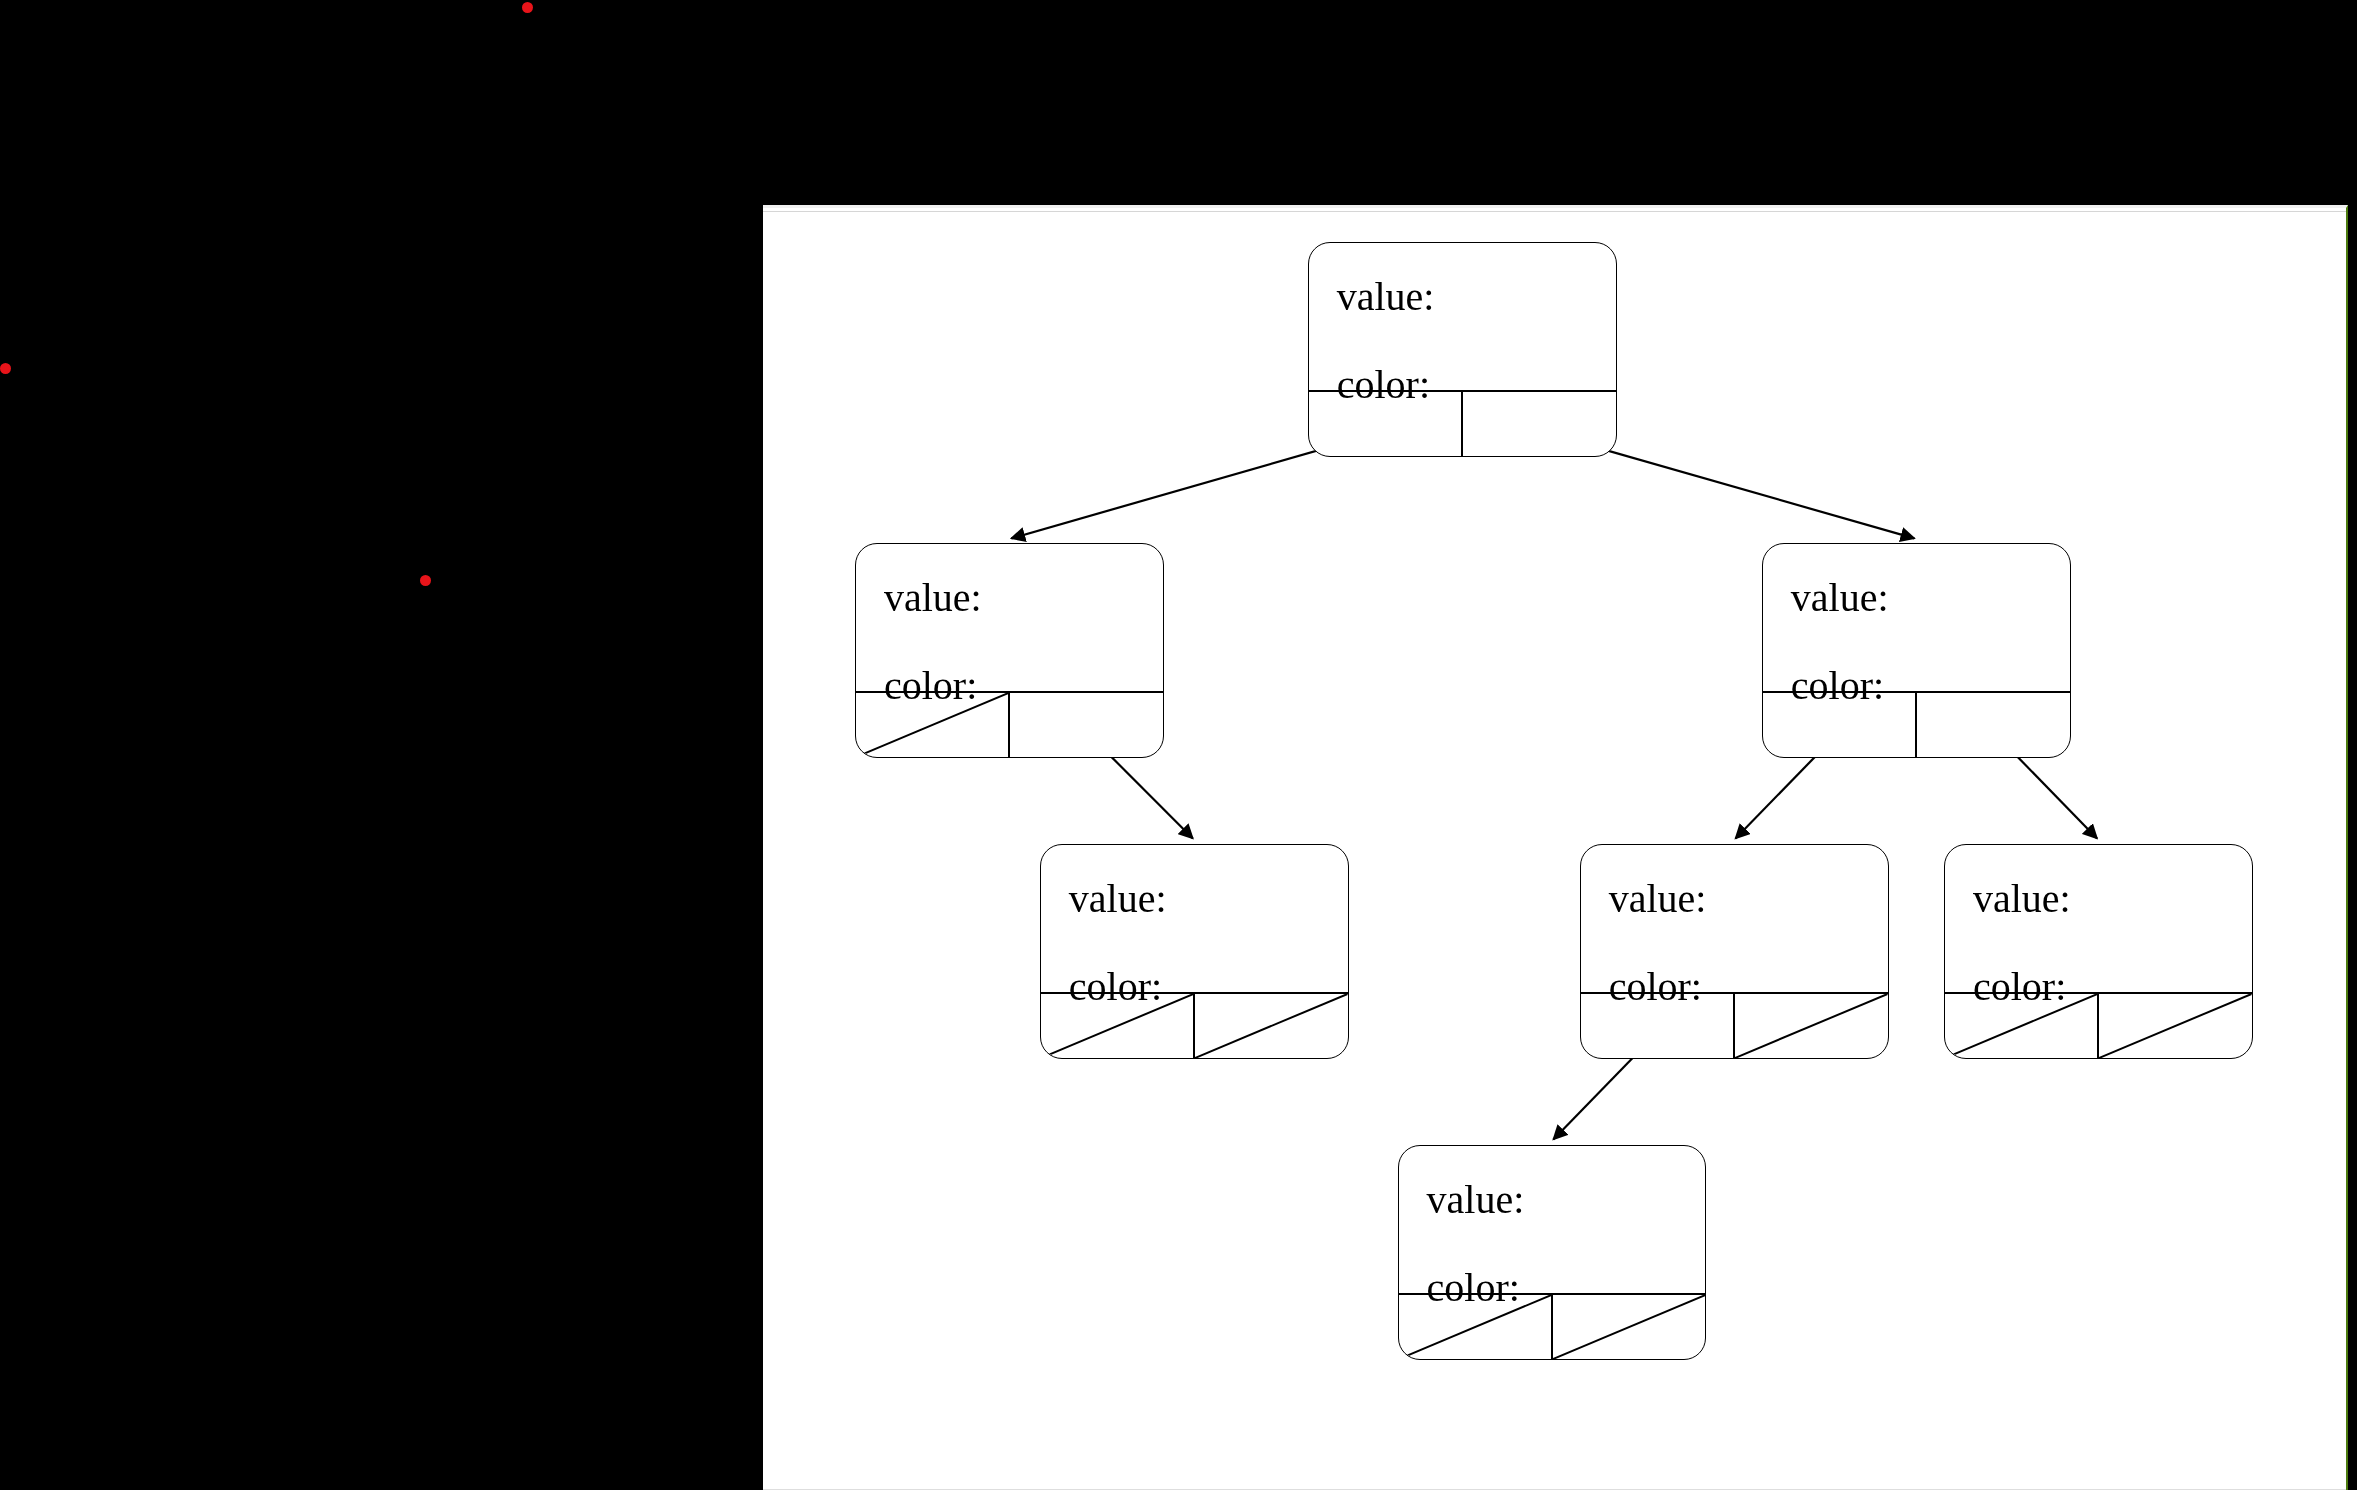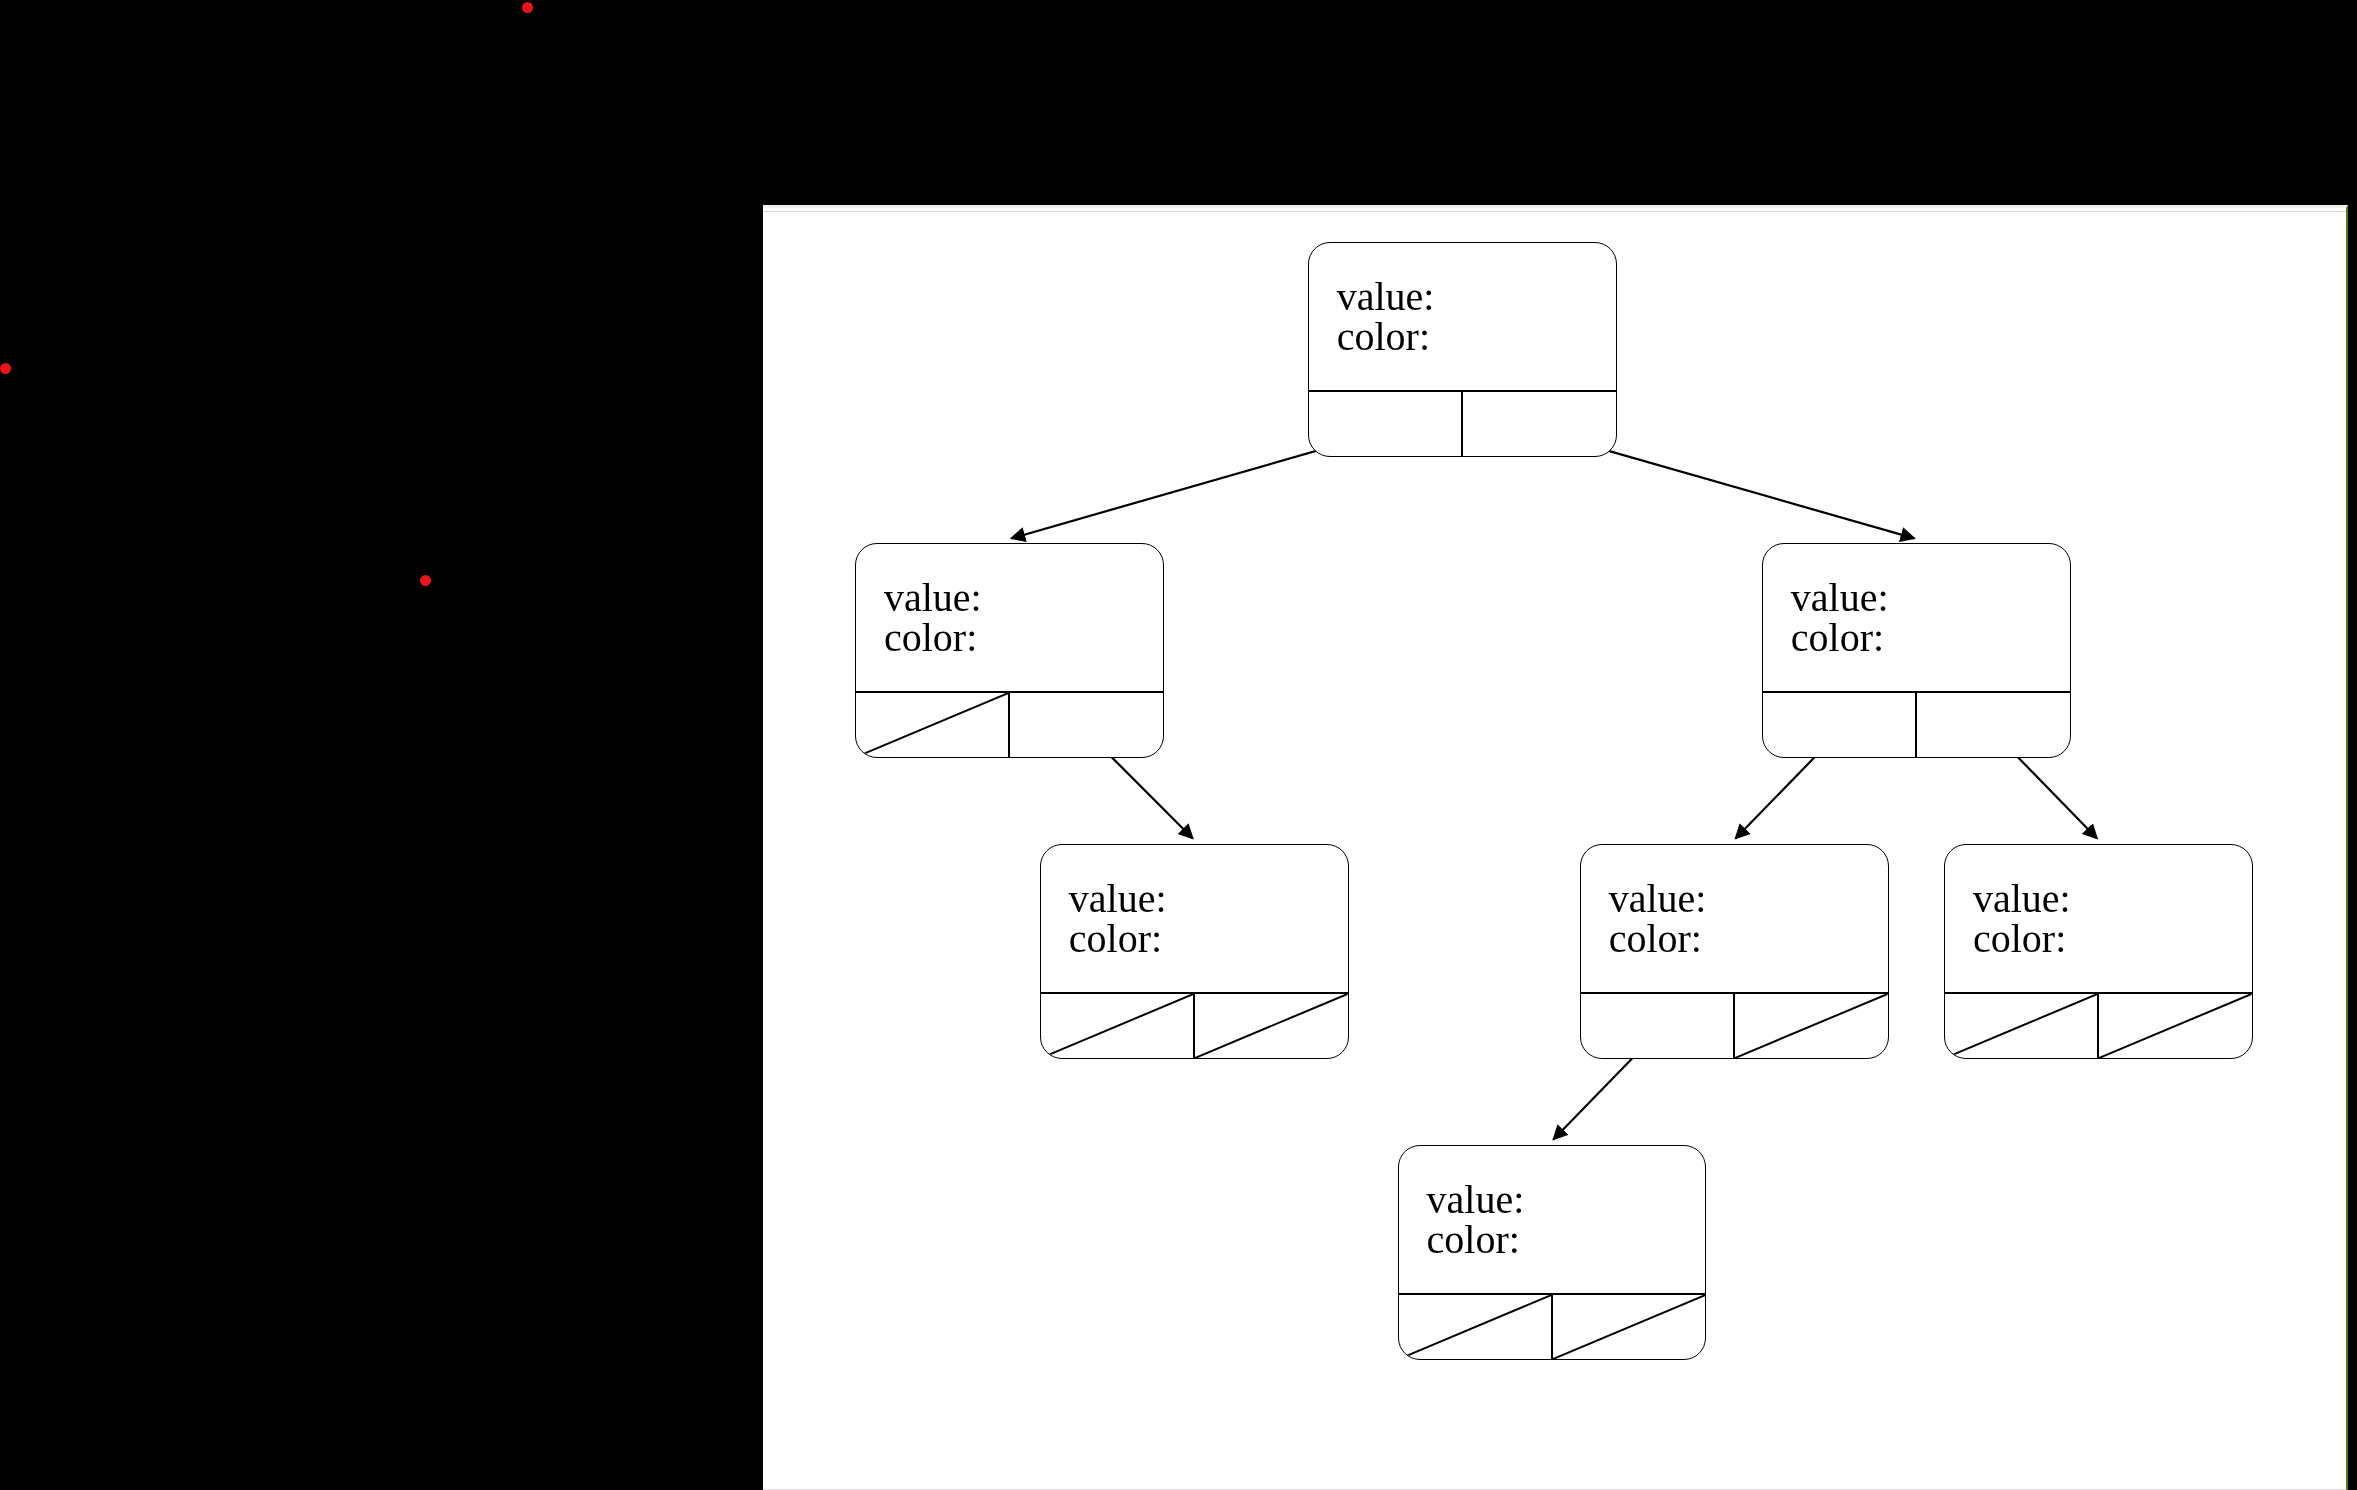--- a/index.html
+++ b/index.html
@@ -71,21 +71,21 @@
     padding: 22px 0 0 28px;
     box-sizing: border-box;
   }
   .field {
     font-size: 40px;
     line-height: 1.0;
     color: #000000;
     white-space: nowrap;
   }
   .field.value-field { margin-top: 12px; }
-  .field.color-field { }
+  .field.color-field { margin-top: 48px; }
   .ptr-row {
     position: absolute;
     left: 0;
     right: 0;
     bottom: 0;
     height: 64px;
     border-top: 2.2px solid #000000;
     display: flex;
   }
   .ptr-cell {

